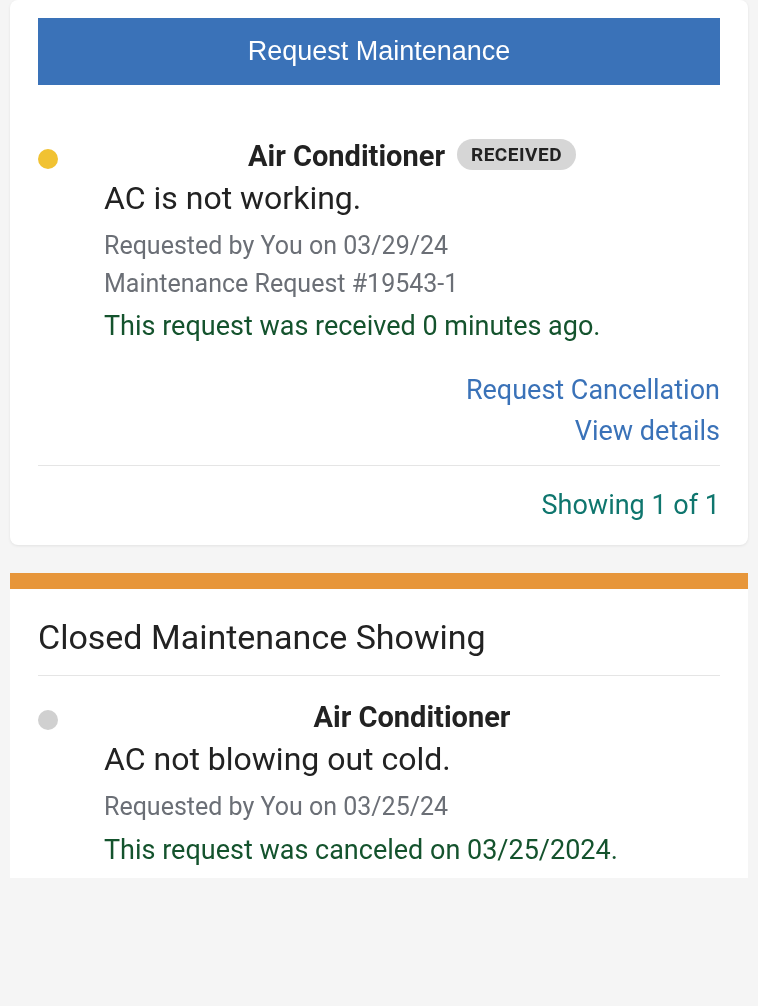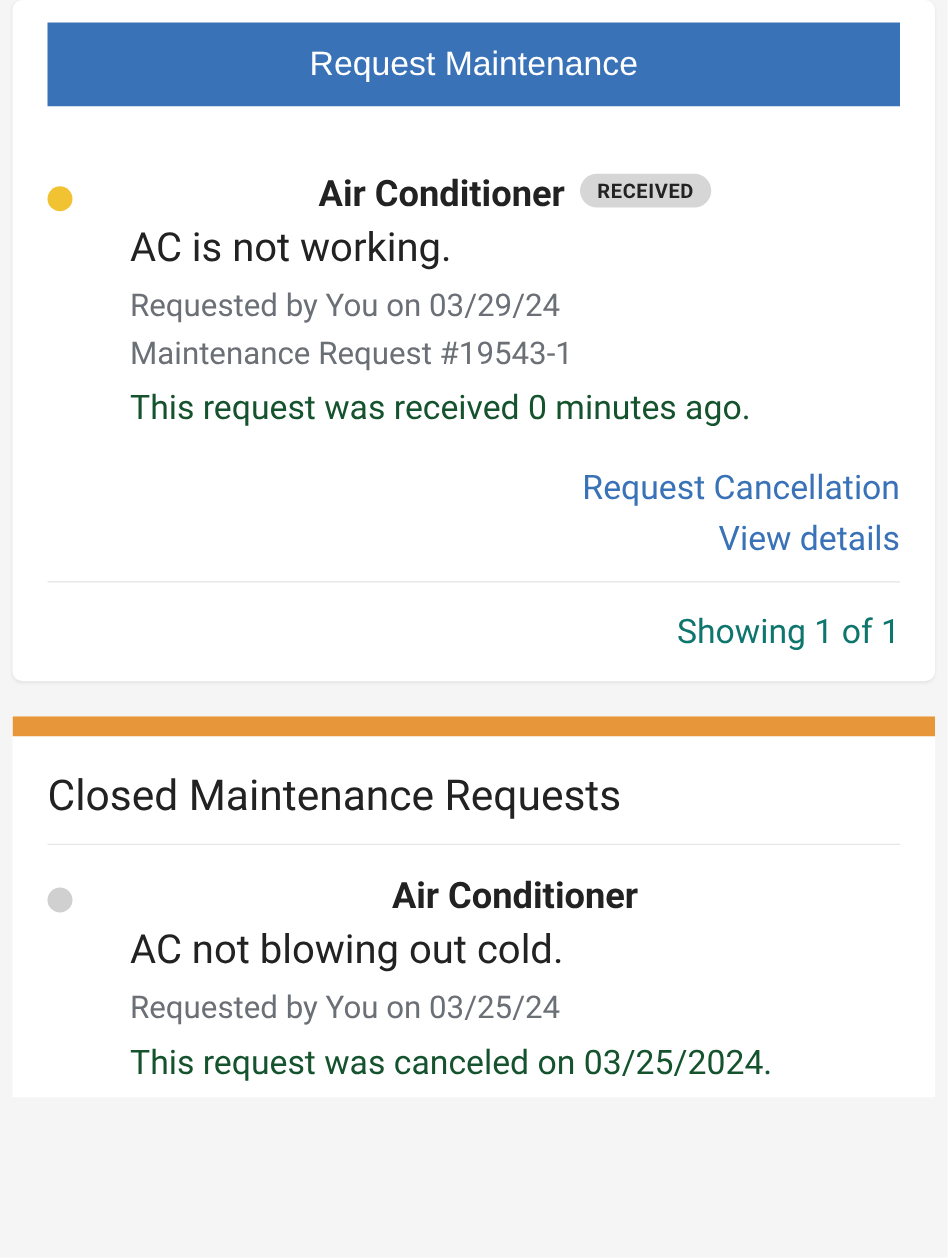--- a/index.html
+++ b/index.html
@@ -67,21 +67,21 @@
       gap: 12px;
     }
     .request-title {
       font-size: 29px;
       font-weight: 700;
       color: #222;
       margin-bottom: 6px;
     }
     .badge {
       display: inline-block;
-      font-size: 16px;
+      font-size: 19px;
       font-weight: 700;
       padding: 4px 14px;
       border-radius: 16px;
       letter-spacing: 0.5px;
       white-space: nowrap;
     }
     .badge.received {
       background: #d6d6d6;
       color: #222;
     }
@@ -180,21 +180,21 @@
       </div>
     </div>
 
     <div class="pagination">Showing 1 of 1</div>
   </div>
 </div>
 
 <div class="closed-card">
   <div class="orange-bar"></div>
   <div class="closed-inner">
-    <div class="section-title">Closed Maintenance Requests</div>
+    <div class="section-title">Closed Maintenance Showing</div>
     <hr class="section-divider">
     <div class="closed-item">
       <div class="status-dot gray"></div>
       <div class="closed-body">
         <div class="request-header-row">
           <div class="request-title">Air Conditioner</div>
         </div>
         <div class="request-desc">AC not blowing out cold.</div>
         <div class="request-meta">Requested by You on 03/25/24</div>
         <div class="request-status-text">This request was canceled on 03/25/2024.</div>

